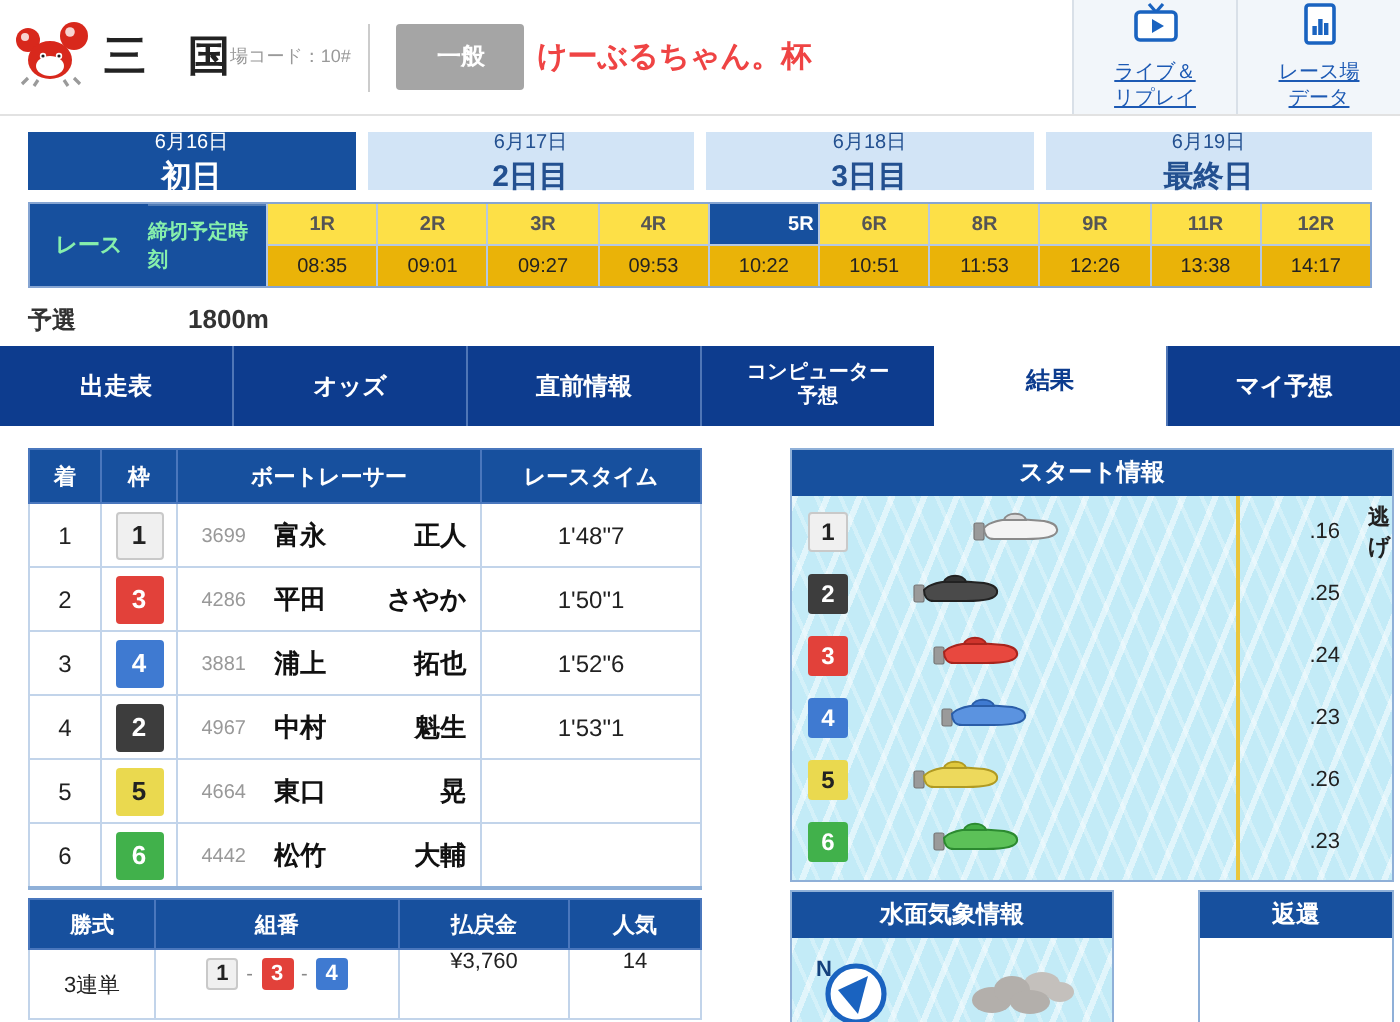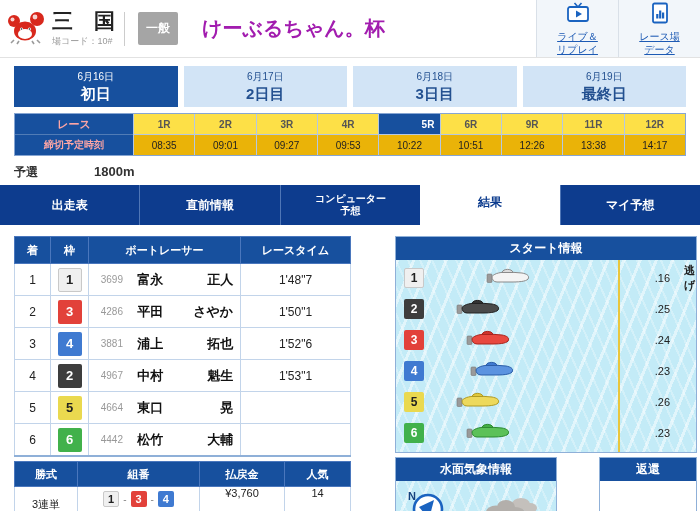--- a/index.html
+++ b/index.html
@@ -6,40 +6,40 @@
   body{
     width:700px;height:511px;overflow:hidden;background:#fff;
     font-family:"Liberation Sans","DejaVu Sans",sans-serif;
     position:relative;
   }
   .hatch{background-image:repeating-linear-gradient(135deg,rgba(255,255,255,.08) 0 2px,transparent 2px 6px);}
 
   
   .header{position:relative;height:57px;border-bottom:1px solid #e2e2e2;display:flex;align-items:center;}
   .mascot{margin:2px 6px 0 6px;flex:0 0 auto;}
-  .venue-block{display:flex;flex-direction:column;justify-content:flex-start;}
+  .venue-block{display:flex;flex-direction:row;justify-content:flex-start;}
   .venue-name{font-size:21px;font-weight:bold;color:#222;line-height:1;}
   .venue-code{font-size:9px;color:#999;margin-top:4px;}
   .header-divider{width:1px;height:34px;background:#ccc;margin:0 13px 0 9px;}
-  .grade-badge{background:#a5a5a5;color:#fff;font-size:12px;font-weight:bold;padding:8px 8px;border-radius:2px;}
-  .event-title{font-size:20px;font-weight:bold;color:#a21caf;margin-left:24px;}
+  .grade-badge{background:#a5a5a5;color:#fff;font-size:12px;font-weight:bold;padding:8px 20px;border-radius:2px;}
+  .event-title{font-size:15px;font-weight:bold;color:#ef4444;margin-left:6px;}
   .header-links{position:absolute;right:0;top:0;height:100%;display:flex;}
   .header-link{width:81px;border-left:1px solid #d9e0e8;background:#f2f6fa;display:flex;flex-direction:column;align-items:center;justify-content:center;gap:2px;cursor:pointer;}
   .header-link .lbl{font-size:10px;color:#1d5ab4;text-decoration:underline;text-align:center;line-height:1.3;}
 
   
-  .date-tabs{display:flex;gap:6px;margin:8px 14px 0;height:41px;}
+  .date-tabs{display:flex;gap:6px;margin:8px 14px 0;height:29px;}
   .date-tab{flex:1;background:#d2e4f6;color:#235090;display:flex;flex-direction:column;align-items:center;justify-content:center;cursor:pointer;}
   .date-tab .d{font-size:10px;}
   .date-tab .l{font-size:15px;font-weight:bold;margin-top:1px;}
   .date-tab.active{background:#17509e;color:#fff;}
 
   
   .race-strip{display:flex;margin:6px 14px 0;border:1px solid #86a5d2;}
-  .label-col{width:118px;background:#17509e;color:#fca5a5;display:flex;flex-direction:column;flex:0 0 auto;}
+  .label-col{width:118px;background:#17509e;color:#86efac;display:flex;flex:0 0 auto;}
   .label-col .lab{flex:1;display:flex;align-items:center;justify-content:center;font-weight:bold;}
   .race-label{font-size:11px;}
   .deadline-label{font-size:10px;border-top:1px solid rgba(255,255,255,.25);}
   .race-col{flex:1;display:flex;flex-direction:column;border-left:1px solid #b5c8e2;}
   .race-no{height:20px;background:#fde047;color:#555;font-size:10px;font-weight:bold;display:flex;align-items:center;justify-content:center;cursor:pointer;border-bottom:1px solid #b5c8e2;}
   .race-col.active .race-no{background:#17509e;color:#fff;padding-left:37px;}
   .race-time{height:20px;background:#eab308;color:#222;font-size:10px;display:flex;align-items:center;justify-content:center;}
 
   
   .race-info{display:flex;margin:8px 14px 0;align-items:baseline;}
@@ -218,20 +218,24 @@
   </div>
   <div class="race-col active">
     <div class="race-no hatch">5R</div>
     <div class="race-time">10:22</div>
   </div>
   <div class="race-col">
     <div class="race-no">6R</div>
     <div class="race-time">10:51</div>
   </div>
   <div class="race-col">
+    <div class="race-no">8R</div>
+    <div class="race-time">11:53</div>
+  </div>
+  <div class="race-col">
     <div class="race-no">9R</div>
     <div class="race-time">12:26</div>
   </div>
   <div class="race-col">
     <div class="race-no">11R</div>
     <div class="race-time">13:38</div>
   </div>
   <div class="race-col">
     <div class="race-no">12R</div>
     <div class="race-time">14:17</div>
@@ -239,20 +243,23 @@
 </div>
 
 <div class="race-info">
   <span class="race-grade">予選</span>
   <span class="race-distance">1800m</span>
 </div>
 
 <div class="navbar">
   <div class="nav-tab">
       <span>出走表</span>
+    </div>
+  <div class="nav-tab">
+      <span>オッズ</span>
     </div>
   <div class="nav-tab">
       <span>直前情報</span>
     </div>
   <div class="nav-tab">
     <span class="s">コンピューター</span>
     <span class="s">予想</span>
   </div>
   <div class="nav-tab active">
       <span>結果</span>

